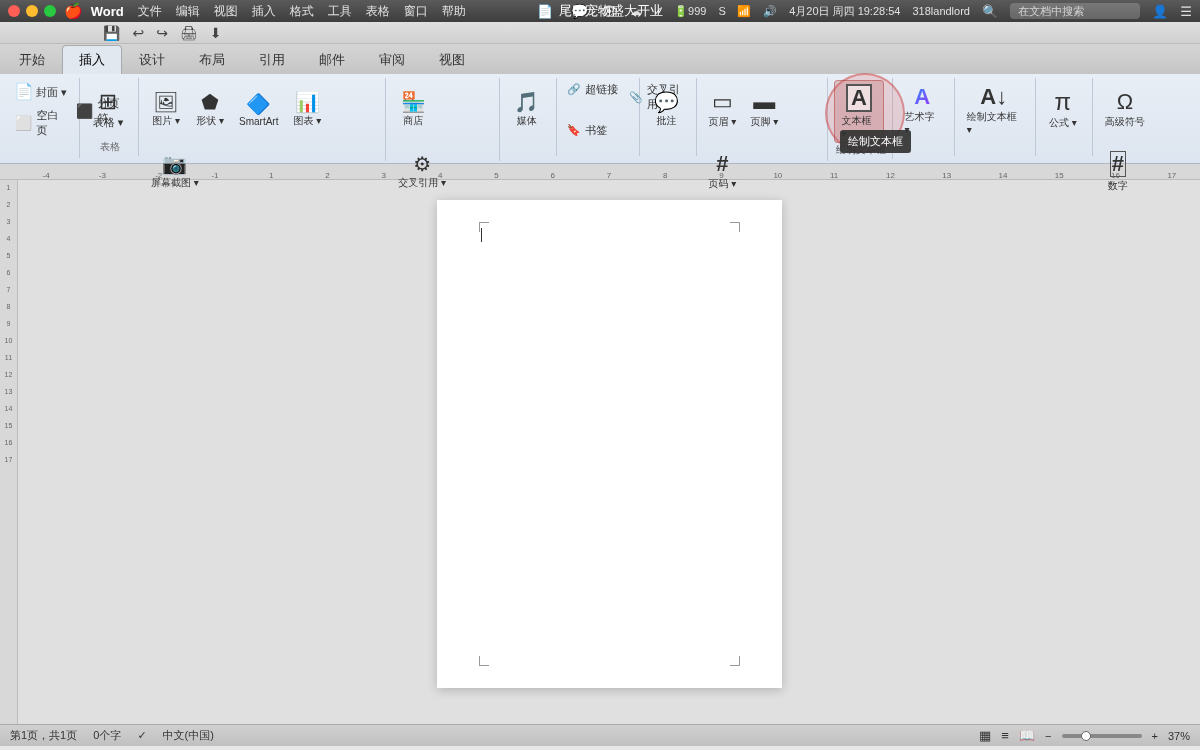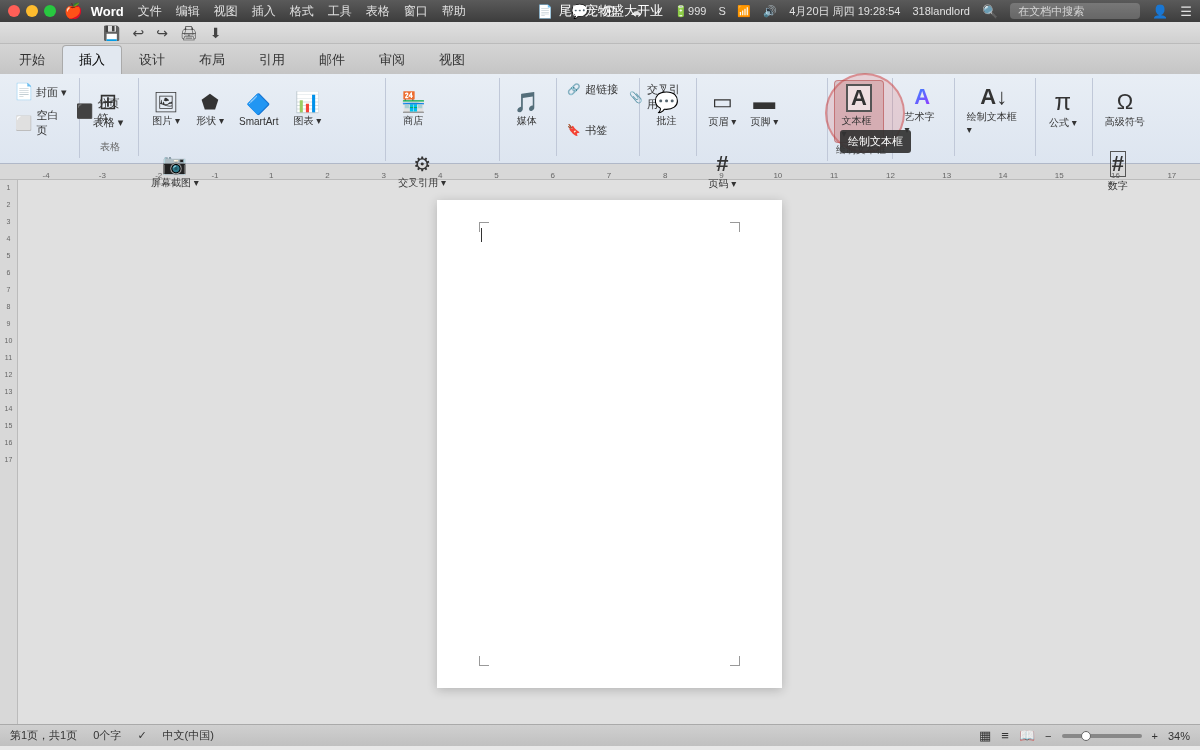--- a/index.html
+++ b/index.html
@@ -538,15 +538,15 @@
   <span>0个字</span>
   <span>✓</span>
   <span>中文(中国)</span>
   <div class="right">
     <span style="font-size:13px;">▦</span>
     <span style="font-size:13px;">≡</span>
     <span style="font-size:13px;">📖</span>
     <span style="cursor:pointer;">−</span>
     <input type="range" class="zoom-slider" min="10" max="200" value="63" style="">
     <span style="cursor:pointer;">+</span>
-    <span>34%</span>
+    <span>37%</span>
   </div>
 </div>
 
 </body></html>

